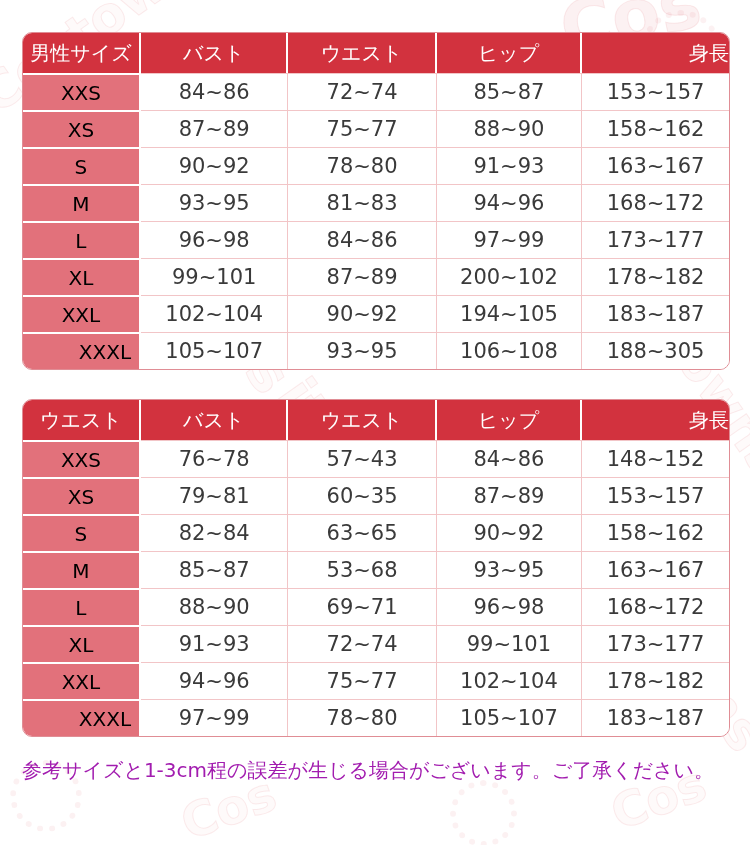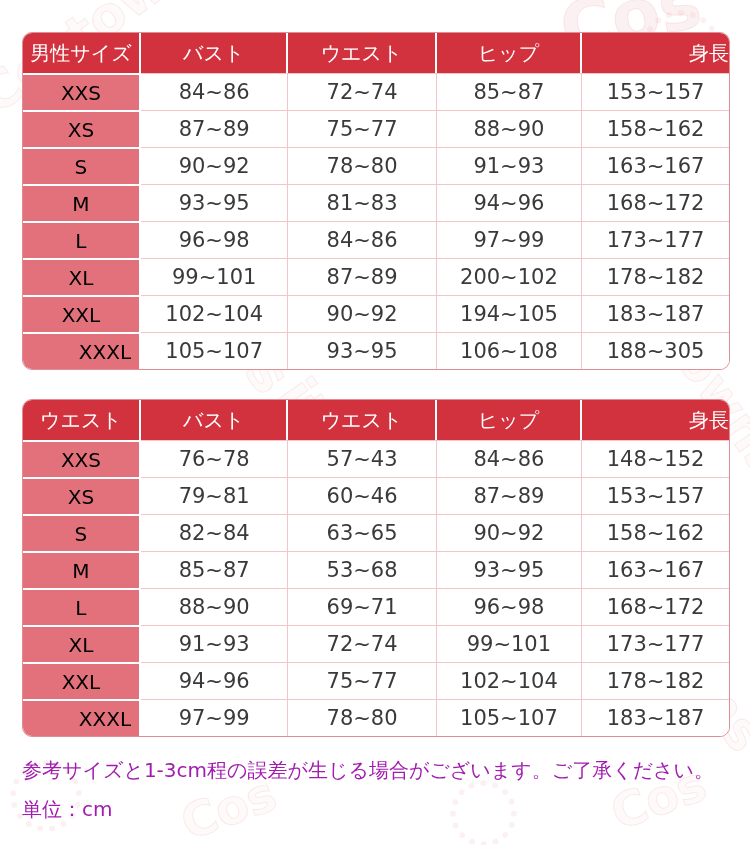--- a/index.html
+++ b/index.html
@@ -213,21 +213,21 @@
         <tr>
           <th class="size-cell">XXS</th>
           <td>76~78</td>
           <td>57~43</td>
           <td>84~86</td>
           <td>148~152</td>
         </tr>
         <tr>
           <th class="size-cell">XS</th>
           <td>79~81</td>
-          <td>60~46</td>
+          <td>60~35</td>
           <td>87~89</td>
           <td>153~157</td>
         </tr>
         <tr>
           <th class="size-cell">S</th>
           <td>82~84</td>
           <td>63~65</td>
           <td>90~92</td>
           <td>158~162</td>
         </tr>
@@ -263,15 +263,14 @@
           <th class="size-cell">XXXL</th>
           <td>97~99</td>
           <td>78~80</td>
           <td>105~107</td>
           <td>183~187</td>
         </tr>
       </tbody>
     </table>
   <div class="footer">
     <p>参考サイズと1-3cm程の誤差が生じる場合がございます。ご了承ください。</p>
-    <p>単位：cm</p>
   </div>
 </div>
 
 </body></html>

